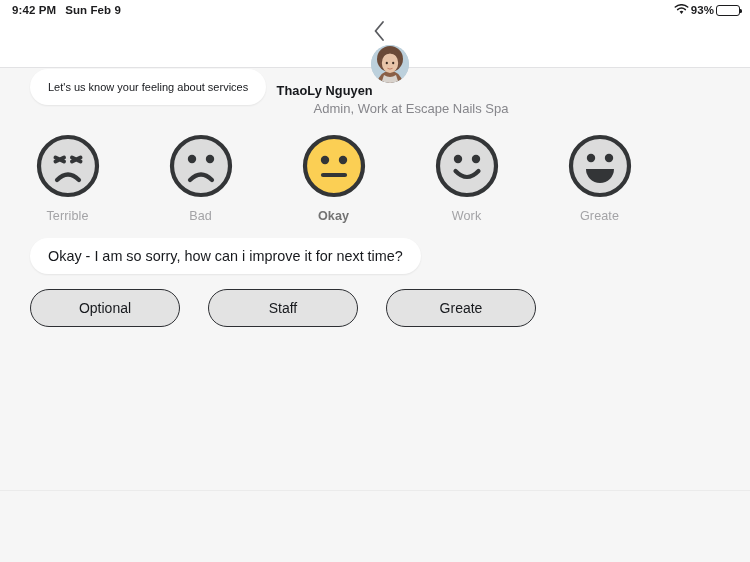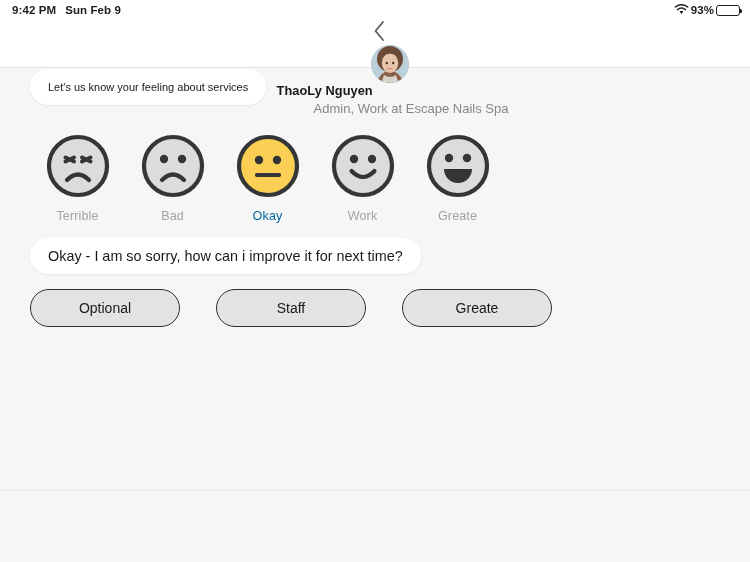--- a/index.html
+++ b/index.html
@@ -144,50 +144,51 @@
     left: 30px;
     height: 36px;
     padding: 0 18px;
     font-size: 14.4px;
   }
 
   
   .ratings {
     position: absolute;
     top: 64px;
-    left: 30px;
-    display: flex;
+    left: 20px;
+    display: flex;
+    gap: 38px;
   }
   .rating-item {
     width: 95px;
     display: flex;
     flex-direction: column;
     align-items: center;
     cursor: pointer;
   }
   .face-wrap { width: 66px; height: 66px; }
   .face-wrap svg { display: block; }
   .rating-label {
     margin-top: 10px;
     font-size: 12.6px;
     color: #a3a3a6;
     letter-spacing: 0.1px;
   }
   .rating-item.selected .rating-label {
-    color: #0369a1;
-    font-weight: normal;
+    color: #737373;
+    font-weight: bold;
   }
 
   
   .actions {
     position: absolute;
     top: 220px;
     left: 30px;
     display: flex;
-    gap: 36px;
+    gap: 28px;
   }
   .action-btn {
     width: 150px;
     height: 38px;
     border-radius: 19px;
     background: #e3e3e3;
     border: 1.4px solid #2d2f33;
     font-family: "Liberation Sans", sans-serif;
     font-size: 14px;
     color: #17191d;

